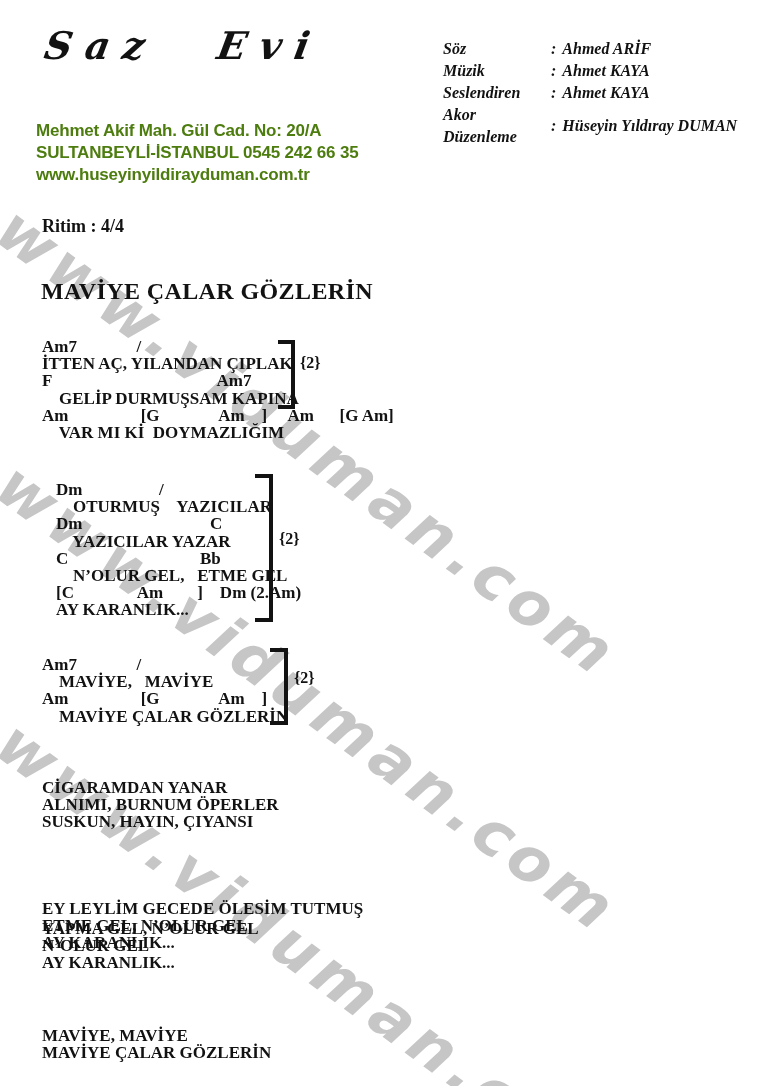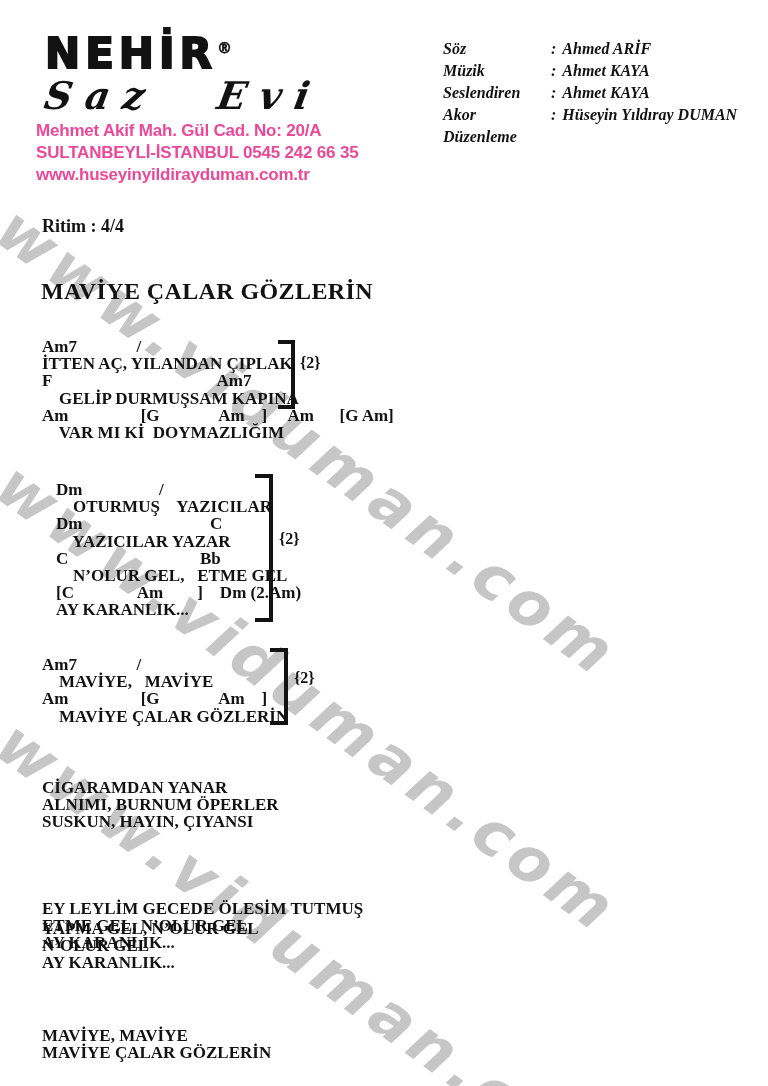--- a/index.html
+++ b/index.html
@@ -60,29 +60,29 @@
     margin-top:2px;
   }
   
   .address{
     position:absolute;left:36px;top:120px;
     font-family:"Liberation Sans","DejaVu Sans",sans-serif;
     font-weight:bold;
     font-size:17px;
     line-height:22px;
     letter-spacing:-0.2px;
-    color:#ec4899;
+    color:#4d7c0f;
   }
   
   .credits{
     position:absolute;left:443px;top:38px;
     font-style:italic;font-weight:bold;
     font-size:16px;line-height:22px;
   }
-  .credit-row{display:flex;}
+  .credit-row{display:flex;align-items:center;}
   .credit-label{display:inline-block;width:108px;flex:0 0 108px;}
   .credit-colon{display:inline-block;margin-right:6px;}
   
   .rhythm{
     position:absolute;left:42px;top:216px;
     font-weight:bold;font-size:18px;
   }
   .title{
     position:absolute;left:41px;top:278px;
     margin:0;
@@ -127,21 +127,20 @@
 
 <div class="page">
 
   <div class="wm wm1">www.viduman.com</div>
   <div class="wm wm2">www.viduman.com</div>
   <div class="wm wm3">www.viduman.com</div>
 
   <div class="content">
 
     <div class="logo">
-      <div class="logo-name"><span>NEHİR</span><span class="logo-reg">®</span></div>
       <div class="logo-script">Saz Evi</div>
     </div>
 
     <div class="address">
       <div>Mehmet Akif Mah. Gül Cad. No: 20/A</div>
       <div>SULTANBEYLİ-İSTANBUL 0545 242 66 35</div>
       <div>www.huseyinyildirayduman.com.tr</div>
     </div>
 
     <div class="credits">

